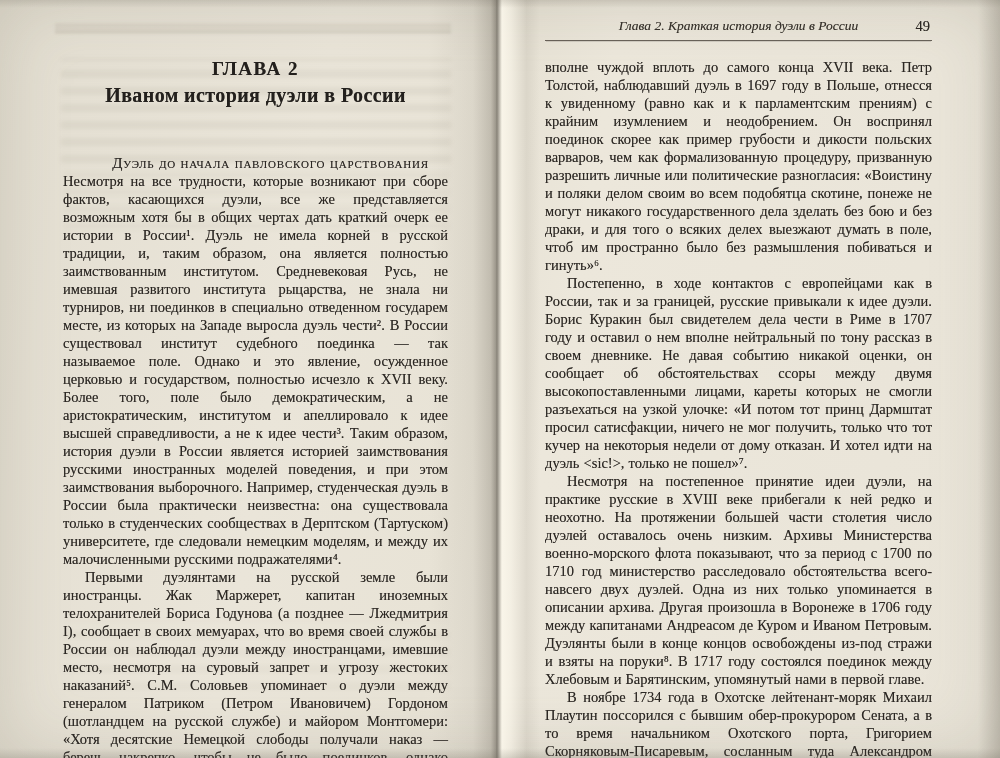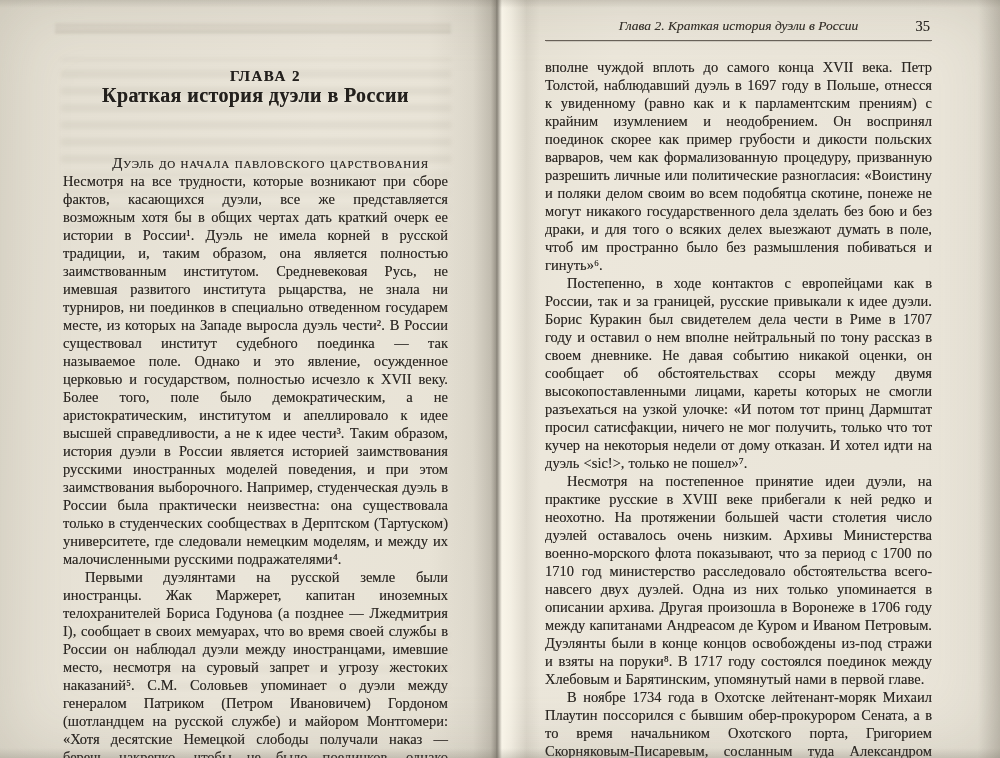--- a/index.html
+++ b/index.html
@@ -13,22 +13,22 @@
     background:linear-gradient(100deg,#e3ded1 0%,#eae5d9 30%,#e8e3d6 48%,#ece7db 55%,#e9e4d8 100%);
     box-shadow:inset 0 0 70px rgba(115,108,92,.22);
   }
   
   .page{position:absolute;top:0;height:592px;}
   .page.left{left:63px;width:385px;}
   .page.right{left:545px;width:387px;}
 
   
   .chapter-number{
-    margin:10px;position:absolute;top:58px;left:0;width:100%;
-    text-align:center;font-size:15px;font-weight:bold;letter-spacing:1.5px;
+    margin:0;position:absolute;top:58px;left:0;width:100%;
+    text-align:center;font-size:19px;font-weight:bold;letter-spacing:1.5px;
     color:#23201d;text-shadow:0 0 .5px rgba(35,32,29,.55);
   }
   .chapter-title{
     margin:0;position:absolute;top:84px;left:0;width:100%;
     text-align:center;font-size:20px;font-weight:bold;letter-spacing:.4px;
     color:#23201d;text-shadow:0 0 .5px rgba(35,32,29,.55);
   }
   .section-heading{
     margin:15px;position:absolute;top:140px;left:0;width:100%;
     text-align:center;font-size:15px;font-weight:normal;
@@ -108,35 +108,35 @@
 <div class="spread">
 
   <div class="page left">
 
     <div class="bleed-header"></div>
     <div class="ghost ghost-lines g1"></div>
     <div class="ghost ghost-lines g4"></div>
     <div class="ghost ghost-lines g5"></div>
 
     <h1 class="chapter-number">ГЛАВА 2</h1>
-    <h2 class="chapter-title">Краткая история дуэли в России</h2>
+    <h2 class="chapter-title">Иваном история дуэли в России</h2>
     <h3 class="section-heading">Дуэль до начала павловского царствования</h3>
 
     <div class="text-flow">
       <p class="par">Несмотря на все трудности, которые возникают при сборе фактов, касающихся дуэли, все же представляется возможным хотя бы в общих чертах дать краткий очерк ее истории в России¹. Дуэль не имела корней в русской традиции, и, таким образом, она является полностью заимствованным институтом. Средневековая Русь, не имевшая развитого института рыцарства, не знала ни турниров, ни поединков в специально отведенном государем месте, из которых на Западе выросла дуэль чести². В России существовал институт судебного поединка — так называемое поле. Однако и это явление, осужденное церковью и государством, полностью исчезло к XVII веку. Более того, поле было демократическим, а не аристократическим, институтом и апеллировало к идее высшей справедливости, а не к идее чести³. Таким образом, история дуэли в России является историей заимствования русскими иностранных моделей поведения, и при этом заимствования выборочного. Например, студенческая дуэль в России была практически неизвестна: она существовала только в студенческих сообществах в Дерптском (Тартуском) университете, где следовали немецким моделям, и между их малочисленными русскими подражателями⁴.</p>
       <p class="par indent">Первыми дуэлянтами на русской земле были иностранцы. Жак Маржерет, капитан иноземных телохранителей Бориса Годунова (а позднее — Лжедмитрия I), сообщает в своих мемуарах, что во время своей службы в России он наблюдал дуэли между иностранцами, имевшие место, несмотря на суровый запрет и угрозу жестоких наказаний⁵. С.М. Соловьев упоминает о дуэли между генералом Патриком (Петром Ивановичем) Гордоном (шотландцем на русской службе) и майором Монтгомери: «Хотя десятские Немецкой слободы получали наказ — беречь накрепко, чтобы не было поединков, однако служилые иноземцы мало обращали внимания на это запрещение. Гордон в 1666 году имел поединок с майором Монтгомери: поссорился с ним у себя на пирушке, которую давал у себя в царские именины» [Соловьев, VII: 171].</p>
 
     </div>
   </div>
 
   <div class="page right">
 
     <div class="running-head">
       <span class="rh-text">Глава 2. Краткая история дуэли в России</span>
-      <span class="rh-num">35</span>
+      <span class="rh-num">49</span>
     </div>
 
     <div class="text-flow">
       <p class="par">вполне чуждой вплоть до самого конца XVII века. Петр Толстой, наблюдавший дуэль в 1697 году в Польше, отнесся к увиденному (равно как и к парламентским прениям) с крайним изумлением и неодобрением. Он воспринял поединок скорее как пример грубости и дикости польских варваров, чем как формализованную процедуру, призванную разрешить личные или политические разногласия: «Воистину и поляки делом своим во всем подобятца скотине, понеже не могут никакого государственного дела зделать без бою и без драки, и для того о всяких делех выезжают думать в поле, чтоб им пространно было без размышления побиваться и гинуть»⁶.</p>
       <p class="par indent">Постепенно, в ходе контактов с европейцами как в России, так и за границей, русские привыкали к идее дуэли. Борис Куракин был свидетелем дела чести в Риме в 1707 году и оставил о нем вполне нейтральный по тону рассказ в своем дневнике. Не давая событию никакой оценки, он сообщает об обстоятельствах ссоры между двумя высокопоставленными лицами, кареты которых не смогли разъехаться на узкой улочке: «И потом тот принц Дармштат просил сатисфакции, ничего не мог получить, только что тот кучер на некоторыя недели от дому отказан. И хотел идти на дуэль &lt;sic!&gt;, только не пошел»⁷.</p>
       <p class="par indent">Несмотря на постепенное принятие идеи дуэли, на практике русские в XVIII веке прибегали к ней редко и неохотно. На протяжении большей части столетия число дуэлей оставалось очень низким. Архивы Министерства военно-морского флота показывают, что за период с 1700 по 1710 год министерство расследовало обстоятельства всего-навсего двух дуэлей. Одна из них только упоминается в описании архива. Другая произошла в Воронеже в 1706 году между капитанами Андреасом де Куром и Иваном Петровым. Дуэлянты были в конце концов освобождены из-под стражи и взяты на поруки⁸. В 1717 году состоялся поединок между Хлебовым и Барятинским, упомянутый нами в первой главе.</p>
       <p class="par indent">В ноябре 1734 года в Охотске лейтенант-моряк Михаил Плаутин поссорился с бывшим обер-прокурором Сената, а в то время начальником Охотского порта, Григорием Скорняковым-Писаревым, сосланным туда Александром Меншиковым после смерти Екатерины I. Предметом ссоры было авторство некоего учебника по геометрии: Писарев утверждал, что книга написана им, а Плаутин, известный своей задиристостью, дразнил его, утверждая, что геометрию сочинил не Писарев, а Евклид. Они обнажили шпаги, но не дрались. Позднее Плаутин сообщил о ссоре властям⁹.</p>
     </div>
   </div>
 

